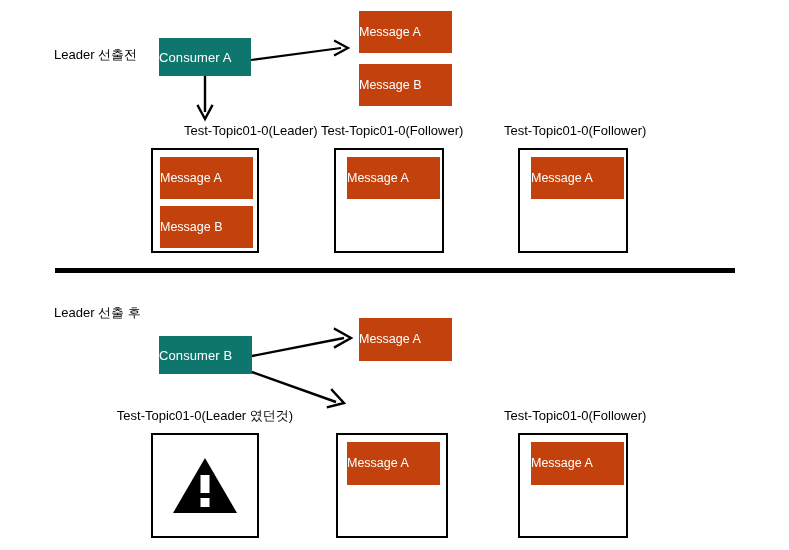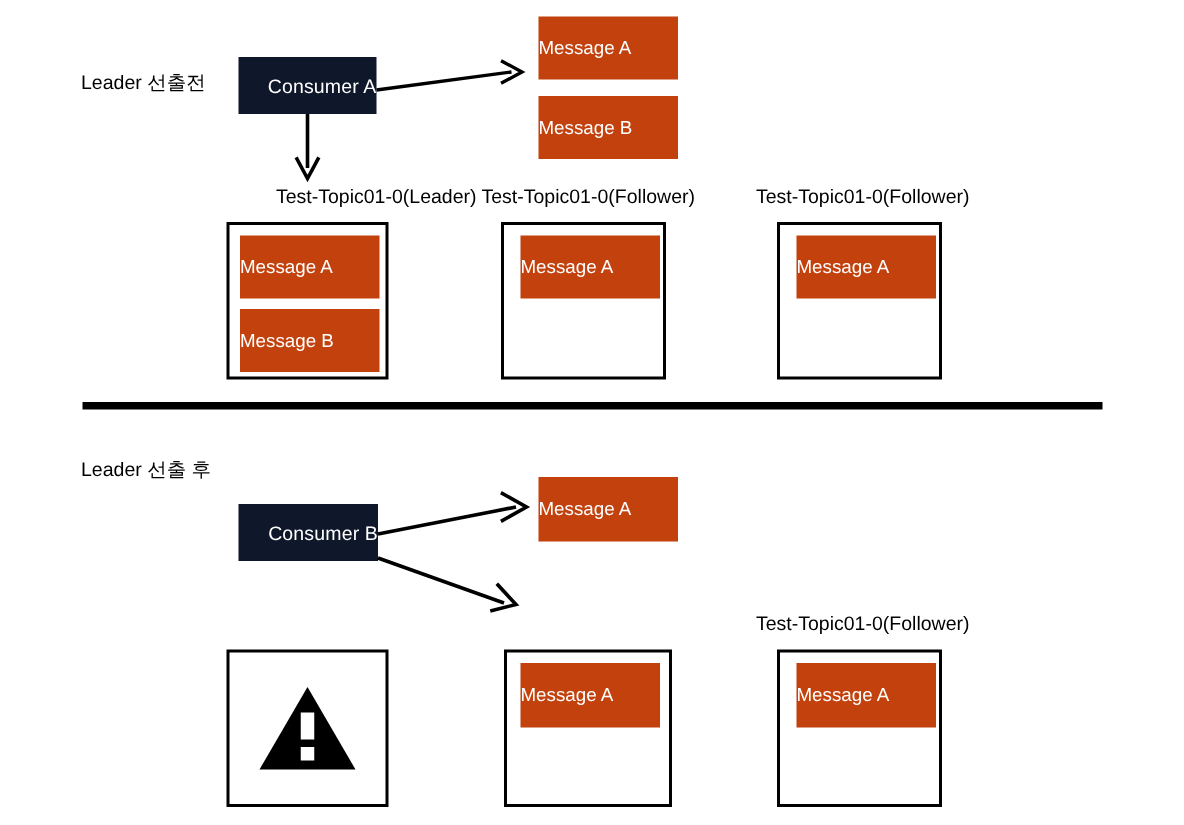--- a/index.html
+++ b/index.html
@@ -23,25 +23,25 @@
   
   .section-caption {
     font-size: 13px;
     color: #000;
     white-space: nowrap;
     line-height: 1;
   }
 
   
   .node-box {
-    background: #0f172a;
+    background: #0f766e;
     color: #ffffff;
     display: flex;
     align-items: center;
-    justify-content: flex-end;
+    justify-content: flex-start;
     font-size: 13px;
     line-height: 1;
     letter-spacing: 0.1px;
   }
 
   
   .msg-box {
     background: #c2410c;
     color: #ffffff;
     display: flex;
@@ -149,20 +149,21 @@
 
   <svg class="abs arrow-svg" style="left:252px; top:370px;" width="96" height="40">
     <line x1="0" y1="2" x2="84" y2="32" stroke="#000" stroke-width="2.4"></line>
     <path d="M 80,20 L 92,33 L 76,37" fill="none" stroke="#000" stroke-width="2.4" stroke-linecap="square" stroke-linejoin="miter"></path>
   </svg>
 
   <div class="abs msg-box" style="left:359px; top:318px; width:93px; height:43px;">
     <span>Message A</span>
   </div>
 
+  <div class="abs partition-label" style="left:113px; top:409px; width:184px;">Test-Topic01-0(Leader 였던것)</div>
   <div class="abs partition-label" style="left:504px; top:409px; width:138px;">Test-Topic01-0(Follower)</div>
 
   <div class="abs partition warn-wrap" style="left:151px; top:433px; width:108px; height:105px;">
     <svg width="68" height="62" viewBox="0 0 68 62">
       <path d="M 34 3 L 66 58 L 2 58 Z" fill="#000000"></path>
       <rect x="29.5" y="20" width="9" height="18" fill="#ffffff"></rect>
       <rect x="29.5" y="43" width="9" height="9" fill="#ffffff"></rect>
     </svg>
   </div>
 

